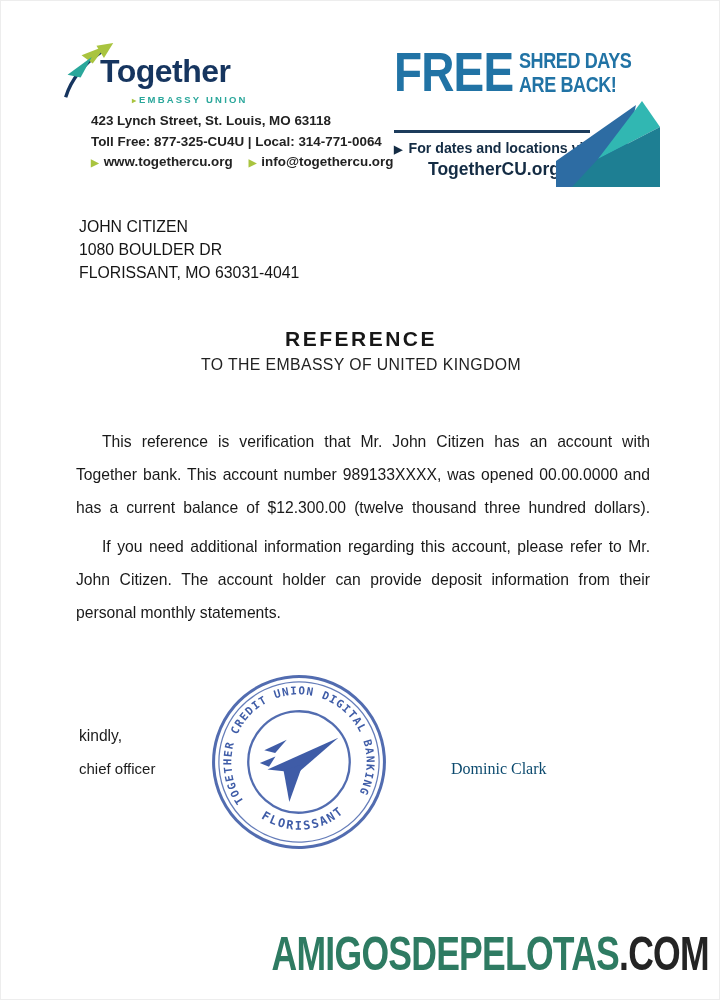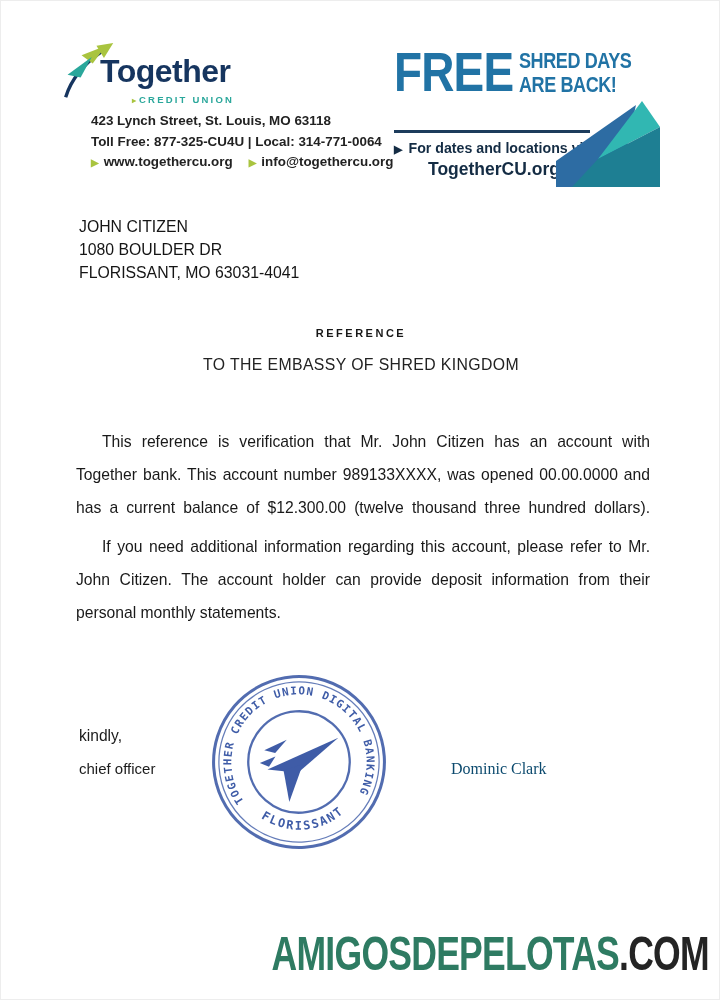--- a/index.html
+++ b/index.html
@@ -34,21 +34,21 @@
   .promo-note{position:absolute;left:0;top:94px;color:#142c44;white-space:nowrap;}
   .promo-note .n1{font-size:14.2px;font-weight:600;}
   .promo-note .n1 .bullet{font-size:11px;margin-right:6px;color:#142c44;}
   .promo-note .n2{font-size:17.5px;font-weight:800;margin-top:3px;margin-left:34px;}
   .mountains{position:absolute;right:-4px;bottom:0;width:104px;height:92px;}
   
   .recipient{position:absolute;left:78px;top:214px;font-size:15.8px;font-weight:500;
     color:#151515;line-height:23px;white-space:nowrap;}
   
   .title{position:absolute;left:0;top:326px;width:720px;text-align:center;
-    font-size:11px;font-weight:800;letter-spacing:2.5px;color:#171717;}
+    font-size:21px;font-weight:800;letter-spacing:2.5px;color:#171717;}
   .subtitle{position:absolute;left:0;top:355px;width:720px;text-align:center;
     font-size:15.8px;font-weight:400;letter-spacing:0.4px;color:#222;}
   
   .bodytext{position:absolute;left:75px;top:424px;width:574px;
     font-size:15.7px;line-height:33px;color:#191919;}
   .bodytext p{margin:0;text-align:justify;text-indent:26px;}
   .bodytext p.last-justified{text-align-last:justify;}
   .bodytext p + p{margin-top:6px;}
   
   .closing{position:absolute;left:78px;top:726px;font-size:15.6px;color:#1b1b1b;}
@@ -70,21 +70,21 @@
 <div class="page">
 
   <svg class="brand-icon" viewBox="0 0 60 60">
     <path d="M5,58 C10,42 22,24 44,9" fill="none" stroke="#16355f" stroke-width="3.6"></path>
     <polygon points="38,3 56,0 46,16" fill="#a9c43f"></polygon>
     <polygon points="22,13 48,3 34,22" fill="#a9c43f"></polygon>
     <polygon points="7,34 33,15 21,37" fill="#2aa79b"></polygon>
   </svg>
   <div class="brand-name">Together</div>
   <div class="brand-tagline">
-    <span class="tiny-arrow">▸</span><span>CREDIT UNION</span>
+    <span class="tiny-arrow">▸</span><span>EMBASSY UNION</span>
   </div>
 
   <div class="contact">
     <div>423 Lynch Street, St. Louis, MO 63118</div>
     <div>Toll Free: 877-325-CU4U | Local: 314-771-0064</div>
     <div>
       <span class="pair"><span class="bullet">▶</span><span>www.togethercu.org</span></span><span class="pair"><span class="bullet">▶</span><span>info@togethercu.org</span></span>
     </div>
   </div>
 
@@ -108,21 +108,21 @@
     </svg>
   </div>
 
   <div class="recipient">
     <div>JOHN CITIZEN</div>
     <div>1080 BOULDER DR</div>
     <div>FLORISSANT, MO 63031-4041</div>
   </div>
 
   <div class="title">REFERENCE</div>
-  <div class="subtitle">TO THE EMBASSY OF SHRED KINGDOM</div>
+  <div class="subtitle">TO THE EMBASSY OF UNITED KINGDOM</div>
 
   <div class="bodytext">
     <p class="last-justified">This reference is verification that Mr. John Citizen has an account with Together bank. This account number 989133XXXX, was opened 00.00.0000 and has a current balance of $12.300.00 (twelve thousand three hundred dollars).</p>
     <p>If you need additional information regarding this account, please refer to Mr. John Citizen. The account holder can provide deposit information from their personal monthly statements.</p>
   </div>
 
   <div class="closing">kindly,</div>
   <div class="role">chief officer</div>
   <div class="sig-name">Dominic Clark</div>
 

